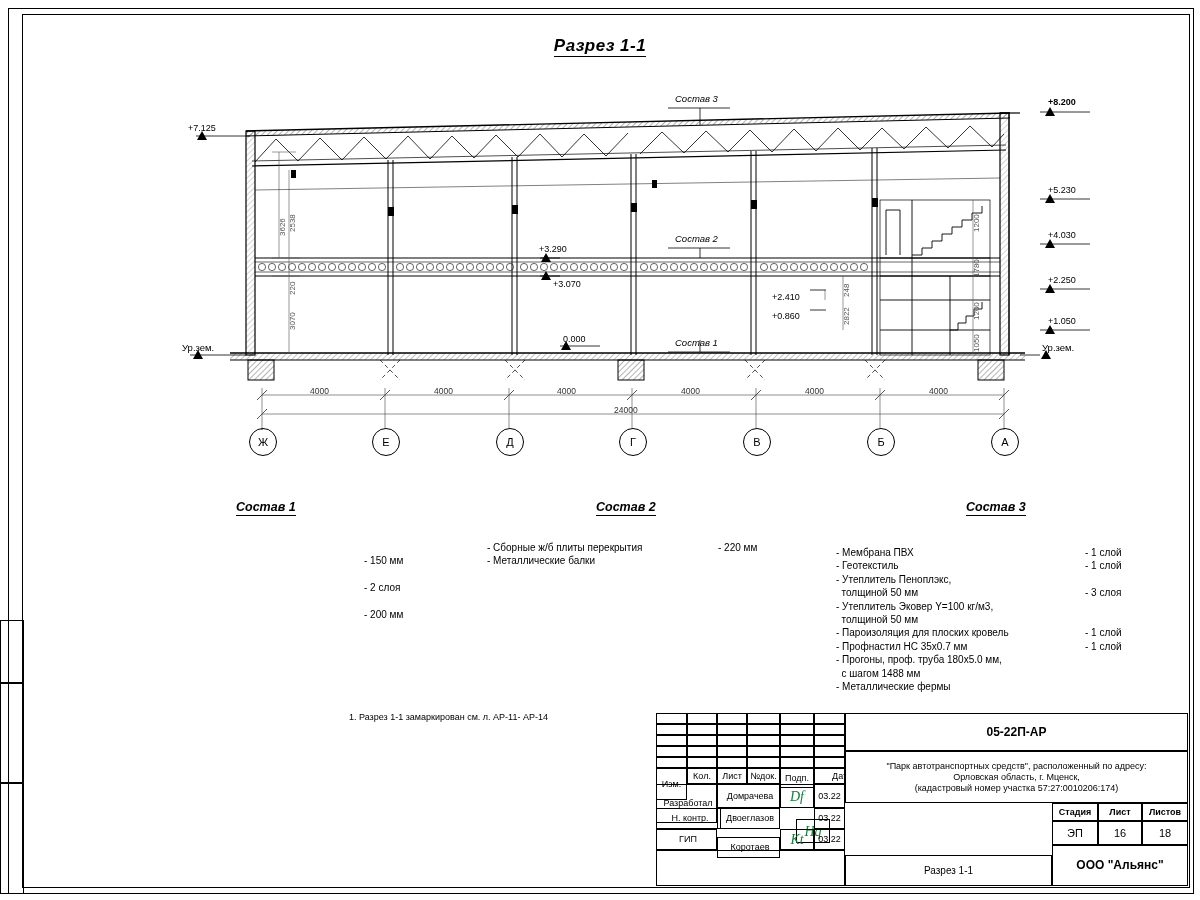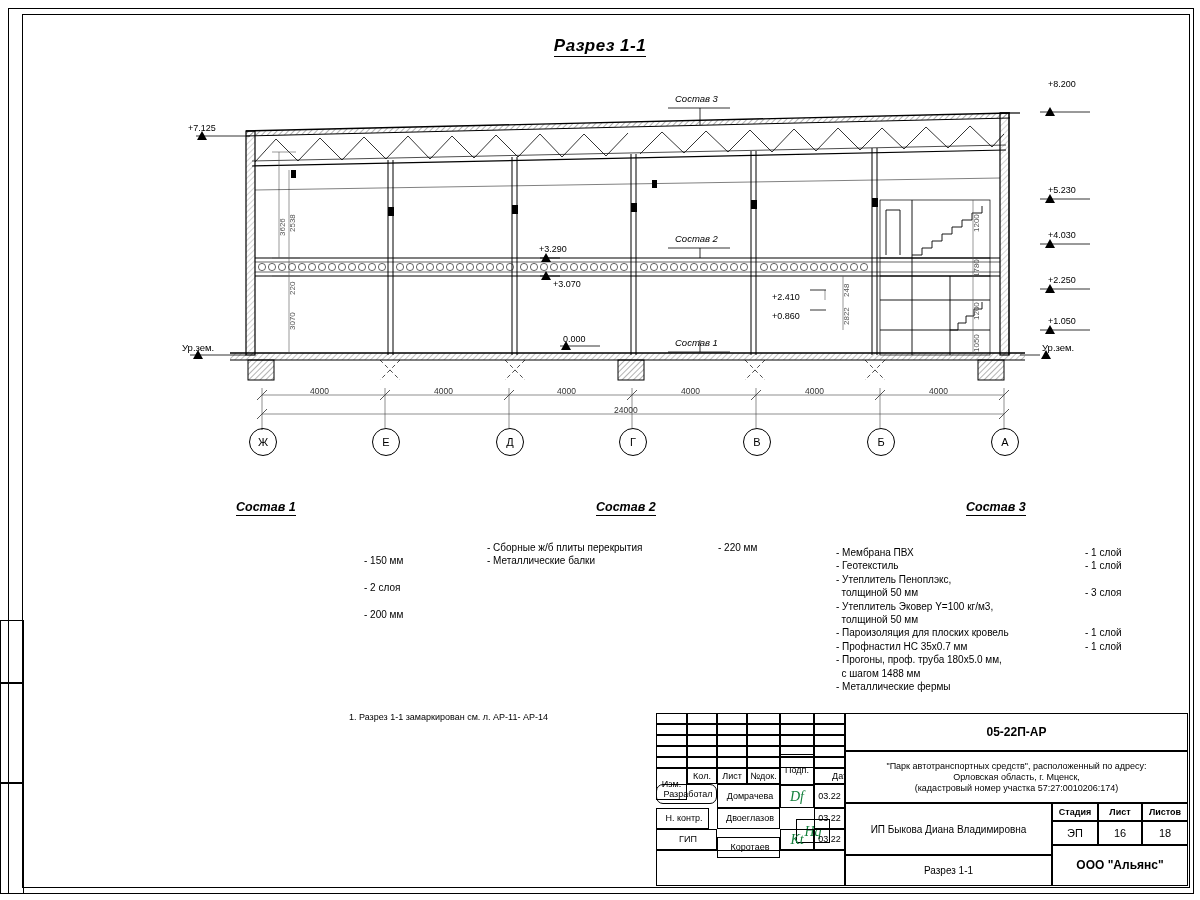--- a/index.html
+++ b/index.html
@@ -297,21 +297,21 @@
       <g stroke="#000" stroke-width="0.5">
         <line x1="255" y1="190" x2="1000" y2="178"></line>
       </g>
     </g>
   </svg>
 
   <div class="elev" style="left:188px;top:123px;">+7.125</div>
   <div class="lbl" style="left:182px;top:342px;">Ур.зем.</div>
   <div class="lbl" style="left:1042px;top:342px;">Ур.зем.</div>
 
-  <div class="elev" style="left:1048px;top:79px;">+8.200</div>
+  <div class="elev" style="left:1048px;top:97px;font-weight:bold;">+8.200</div>
   <div class="elev" style="left:1048px;top:185px;">+5.230</div>
   <div class="elev" style="left:1048px;top:230px;">+4.030</div>
   <div class="elev" style="left:1048px;top:275px;">+2.250</div>
   <div class="elev" style="left:1048px;top:316px;">+1.050</div>
 
   <div class="elev" style="left:527px;top:244px;margin-left:12px;">+3.290</div>
   <div class="elev" style="left:553px;top:279px;">+3.070</div>
   <div class="elev" style="left:563px;top:334px;">0.000</div>
   <div class="elev" style="left:772px;top:292px;">+2.410</div>
   <div class="elev" style="left:772px;top:311px;">+0.860</div>
@@ -417,31 +417,31 @@
     <div class="cell" style="left:31px;top:44px;width:30px;height:11px;"></div>
     <div class="cell" style="left:61px;top:44px;width:30px;height:11px;"></div>
     <div class="cell" style="left:91px;top:44px;width:33px;height:11px;"></div>
     <div class="cell" style="left:124px;top:44px;width:34px;height:11px;"></div>
     <div class="cell" style="left:158px;top:44px;width:31px;height:11px;"></div>
 
     <div class="cell" style="left:0;top:55px;width:31px;height:32px;">Изм.</div>
     <div class="cell" style="left:31px;top:55px;width:30px;height:16px;">Кол.</div>
     <div class="cell" style="left:61px;top:55px;width:30px;height:16px;">Лист</div>
     <div class="cell" style="left:91px;top:55px;width:33px;height:16px;">№док.</div>
-    <div class="cell" style="left:124px;top:41px;width:34px;height:32px;">Подп.</div>
+    <div class="cell" style="left:124px;top:55px;width:34px;height:20px;">Подп.</div>
     <div class="cell" style="left:158px;top:55px;width:31px;height:16px;padding-left:25px;">Дата</div>
 
-    <div class="cell l" style="left:0;top:71px;width:61px;height:20px;border-radius:7px;">Разработал</div>
+    <div class="cell l" style="left:0;top:71px;width:61px;height:39px;">Разработал</div>
     <div class="cell l" style="left:61px;top:71px;width:63px;height:24px;">Домрачева</div>
     <div class="cell" style="left:124px;top:71px;width:34px;height:24px;">
         <span class="sig">Df</span>
       </div>
     <div class="cell" style="left:158px;top:71px;width:31px;height:24px;">03.22</div>
 
-    <div class="cell l" style="left:0;top:95px;width:53px;height:21px;">Н. контр.</div>
+    <div class="cell l" style="left:0;top:95px;width:65px;height:21px;">Н. контр.</div>
     <div class="cell l" style="left:61px;top:95px;width:63px;height:21px;">Двоеглазов</div>
     <div class="cell" style="left:140px;top:95px;width:34px;height:24px;margin-top:11px;">
         <span class="sig">Hq</span>
       </div>
     <div class="cell" style="left:158px;top:95px;width:31px;height:21px;">03.22</div>
 
     <div class="cell l" style="left:0;top:116px;width:61px;height:21px;">ГИП</div>
     <div class="cell l" style="left:61px;top:124px;width:63px;height:21px;">Коротаев</div>
     <div class="cell" style="left:124px;top:116px;width:34px;height:21px;">
         <span class="sig">Kt</span>
@@ -450,23 +450,20 @@
 
     <div class="cell" style="left:0;top:137px;width:189px;height:36px;"></div>
 
     <div class="cell" style="left:189px;top:0;width:343px;height:38px;font-size:12px;font-weight:bold;">
         <span>05-22П-АР</span>
       </div>
     <div class="cell" style="left:189px;top:38px;width:343px;height:52px;white-space:pre-line;padding:0 4px;"><span>"Парк автотранспортных средств",  расположенный по адресу:
 Орловская область, г. Мценск,
 (кадастровый номер участка 57:27:0010206:174)</span></div>
 
-    <div class="cell" style="left:189px;top:90px;width:207px;height:52px;font-size:10px;">
-        <span>ИП Быкова Диана Владимировна</span>
-      </div>
     <div class="cell" style="left:189px;top:142px;width:207px;height:31px;font-size:10px;">
         <span>Разрез 1-1</span>
       </div>
 
     <div class="cell" style="left:396px;top:90px;width:46px;height:18px;font-weight:bold;">Стадия</div>
     <div class="cell" style="left:442px;top:90px;width:44px;height:18px;font-weight:bold;">Лист</div>
     <div class="cell" style="left:486px;top:90px;width:46px;height:18px;font-weight:bold;">Листов</div>
 
     <div class="cell" style="left:396px;top:108px;width:46px;height:24px;font-size:11px;">ЭП</div>
     <div class="cell" style="left:442px;top:108px;width:44px;height:24px;font-size:11px;">16</div>

